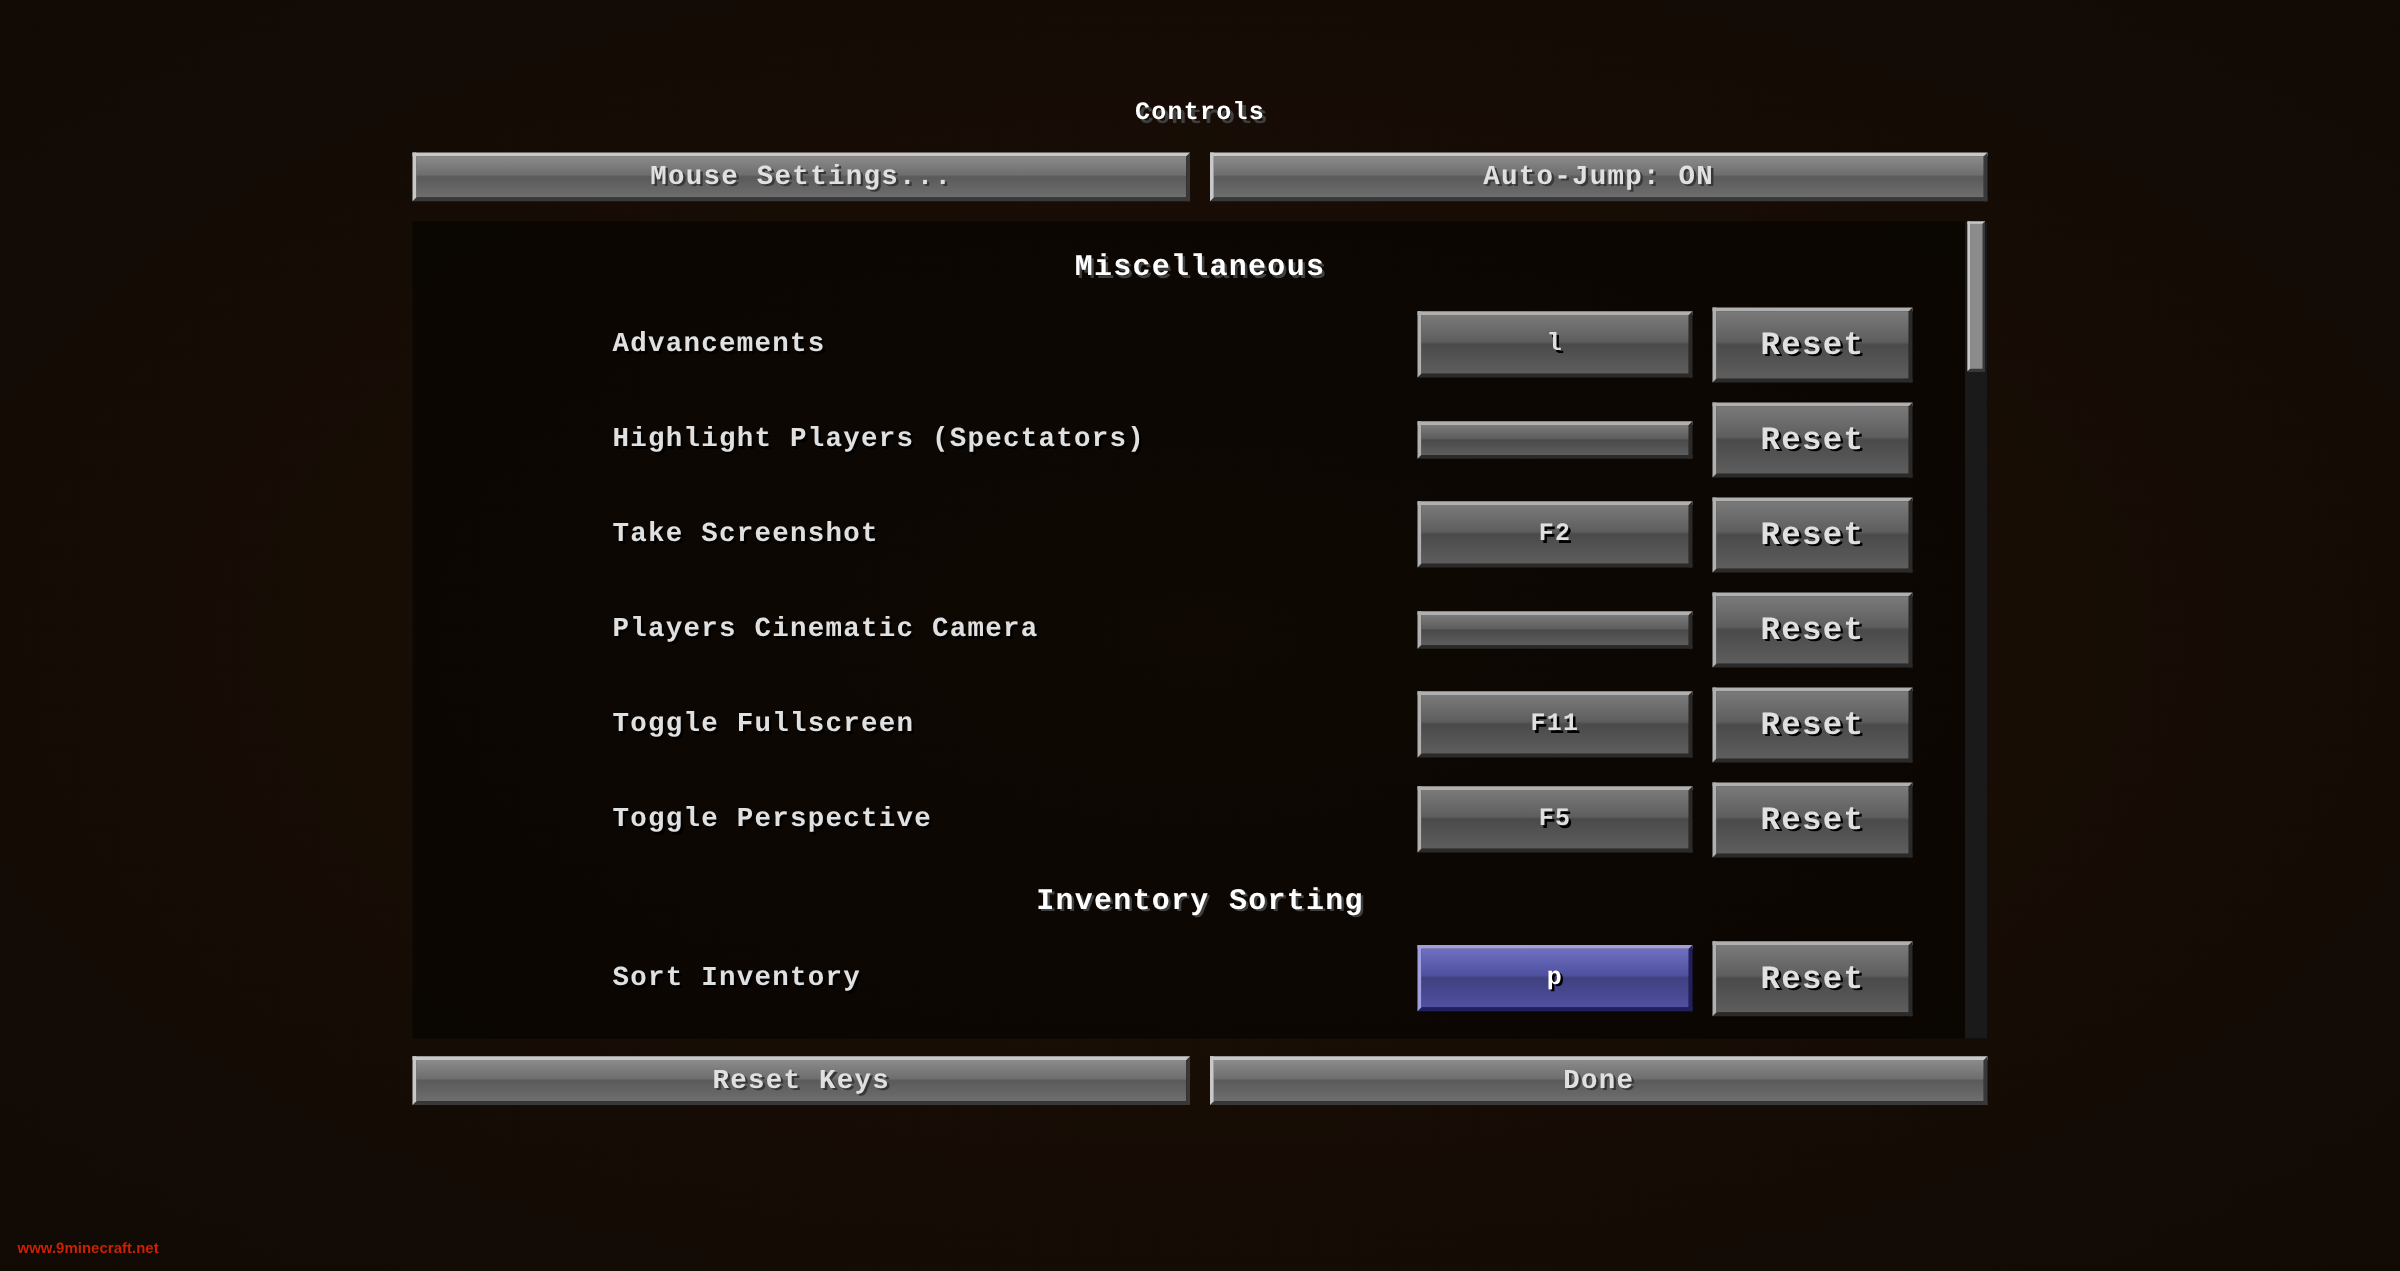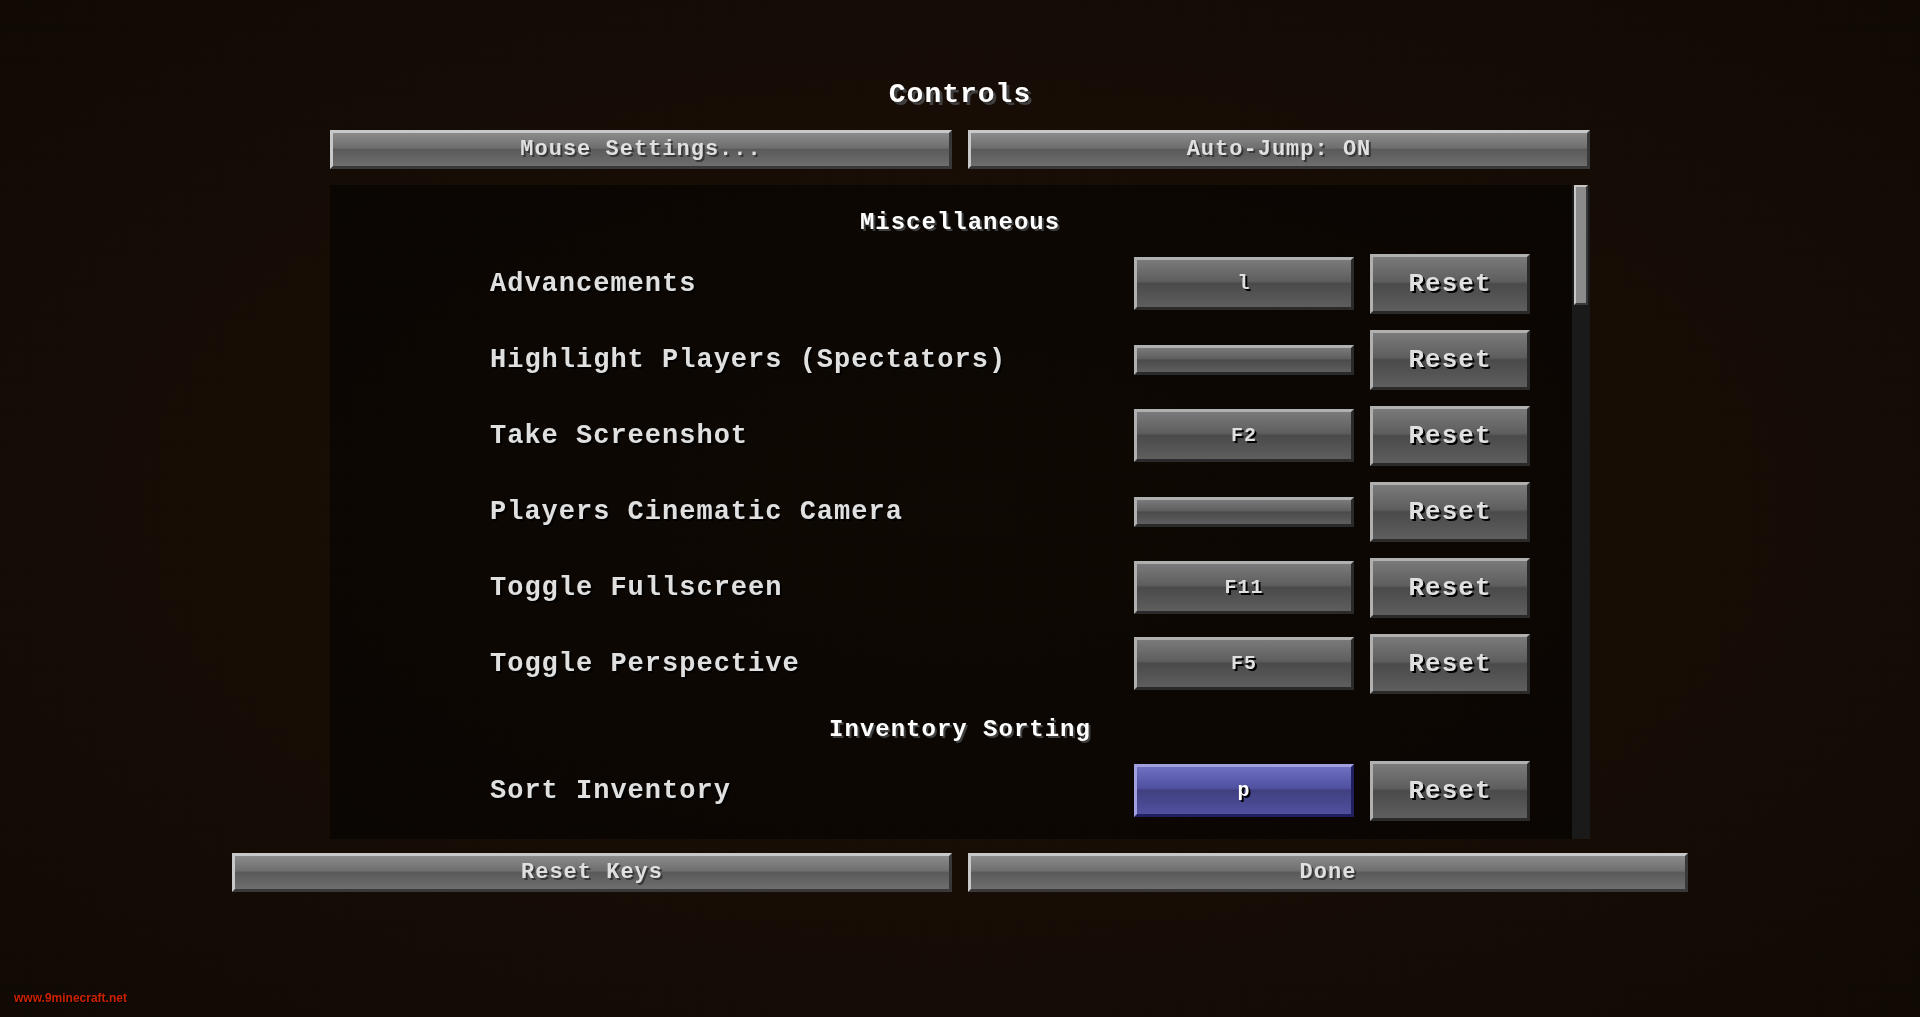--- a/index.html
+++ b/index.html
@@ -57,21 +57,21 @@
     .mc-text {
       font-family: 'Courier New', Courier, monospace;
       font-weight: bold;
       letter-spacing: 1px;
       text-shadow: 2px 2px 0px rgba(0,0,0,0.8);
       image-rendering: pixelated;
     }
 
     .page-title {
       color: #ffffff;
-      font-size: 28px;
+      font-size: 20px;
       margin-bottom: 20px;
       text-shadow: 3px 3px 0px #3f3f3f;
     }
 
     
     .top-buttons {
       display: flex;
       gap: 16px;
       width: 1260px;
       margin-bottom: 16px;
@@ -144,21 +144,21 @@
     .binding-row {
       display: flex;
       align-items: center;
       padding: 8px 60px 8px 160px;
       min-height: 72px;
     }
 
     .binding-label {
       flex: 1;
       color: #e0e0e0;
-      font-size: 27px;
+      font-size: 22px;
       font-weight: bold;
       letter-spacing: 1px;
       text-shadow: 2px 2px 0px #000;
     }
 
     .key-button {
       width: 220px;
       padding: 12px 10px;
       background: linear-gradient(180deg, #7a7a7a 0%, #5e5e5e 45%, #4a4a4a 50%, #5e5e5e 100%);
       border-top: 3px solid #b0b0b0;
@@ -204,21 +204,21 @@
       letter-spacing: 1px;
       text-shadow: 2px 2px 0px #000;
       cursor: pointer;
       text-align: center;
     }
 
     
     .bottom-buttons {
       display: flex;
       gap: 16px;
-      width: 1456px;
+      width: 1260px;
       margin-top: 14px;
     }
 
     .watermark {
       position: fixed;
       bottom: 12px;
       left: 14px;
       color: #cc2200;
       font-size: 12px;
       font-family: Arial, sans-serif;

